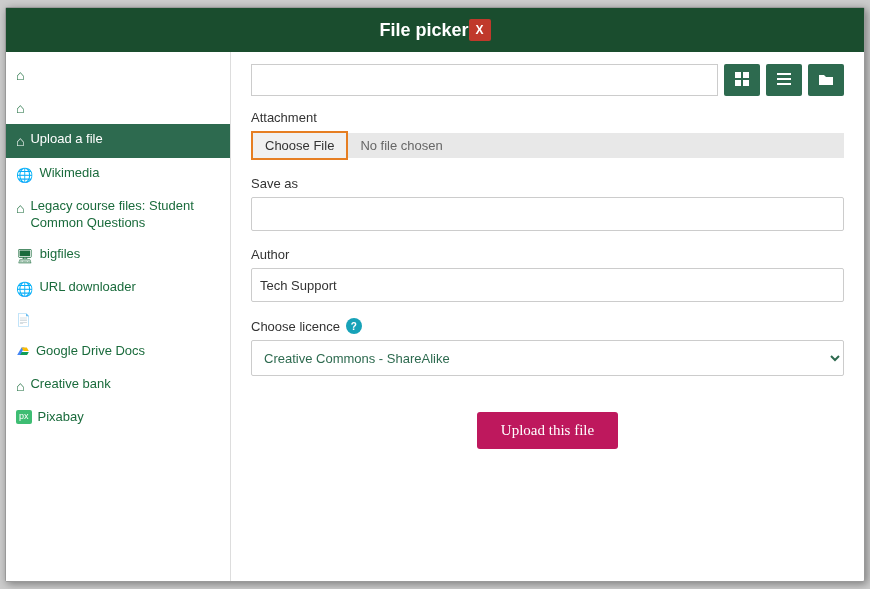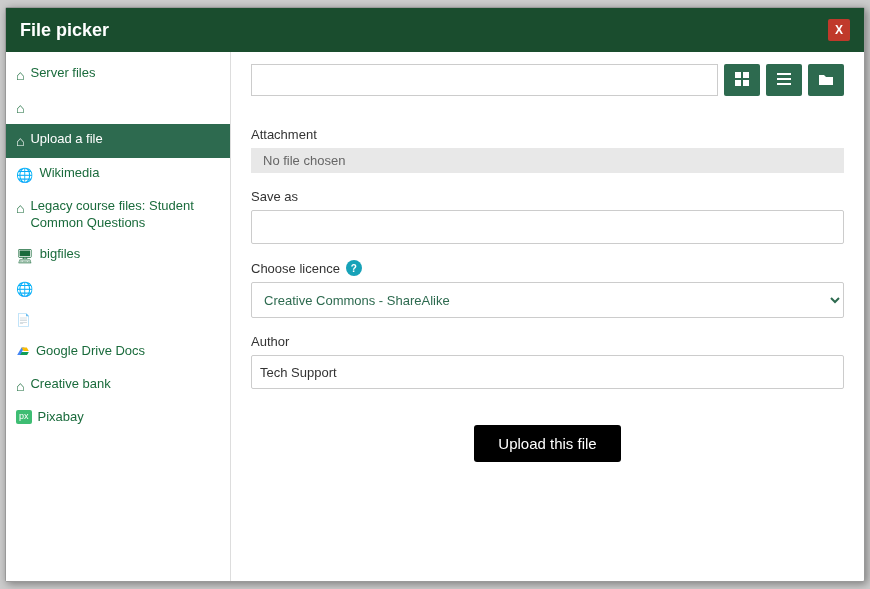--- a/index.html
+++ b/index.html
@@ -15,21 +15,21 @@
       border-radius: 2px;
       box-shadow: 2px 2px 8px rgba(0,0,0,0.4);
     }
 
     .dialog-header {
       background: #1a4d2e;
       color: #fff;
       padding: 10px 14px;
       display: flex;
       align-items: center;
-      justify-content: space-between;
+      justify-content: center;
       height: 44px;
     }
 
     .dialog-title {
       font-size: 18px;
       font-weight: bold;
       color: #fff;
     }
 
     .close-btn {
@@ -123,21 +123,20 @@
 
     .toolbar-row {
       display: flex;
       align-items: center;
       gap: 6px;
       margin-bottom: 14px;
     }
 
     .form-section {
       flex: 1;
-      margin-top: 17px;
     }
 
     .field-group {
       margin-bottom: 16px;
     }
 
     .field-label {
       font-size: 13px;
       color: #333;
       margin-bottom: 6px;
@@ -200,48 +199,48 @@
       height: 36px;
       padding: 0 8px;
       font-size: 13px;
       color: #2d6a4f;
       border-radius: 2px;
       background: #fff;
       appearance: auto;
     }
 
     .upload-btn {
-      background: #000000;
+      background: #be185d;
       color: #fff;
       border: none;
       padding: 10px 24px;
       font-size: 15px;
       cursor: pointer;
       border-radius: 3px;
       align-self: center;
       margin-top: 16px;
+      font-family: Liberation Serif, serif;
     }
   </style>
 </head>
 <body>
 
 <div class="dialog">
 
   <div class="dialog-header">
     <span class="dialog-title">File picker</span>
     <button class="close-btn">X</button>
   </div>
 
   <div class="dialog-body">
 
     <div class="sidebar">
 
       <div class="sidebar-item">
         <span class="item-icon">⌂</span>
-        <span class="item-label">Server files</span>
       </div>
 
       <div class="sidebar-item">
         <span class="item-icon">⌂</span>
       </div>
 
       <div class="sidebar-item active">
         <span class="item-icon">⌂</span>
         <span class="item-label">Upload a file</span>
       </div>
@@ -256,20 +255,21 @@
         <span class="item-label">Legacy course files: Student Common Questions</span>
       </div>
 
       <div class="sidebar-item">
         <span class="item-icon">🖥</span>
         <span class="item-label">bigfiles</span>
       </div>
 
       <div class="sidebar-item">
         <span class="item-icon">🌐</span>
+        <span class="item-label">URL downloader</span>
       </div>
 
       <div class="sidebar-item">
         <span class="item-icon" style="color: #c0392b; font-size: 12px;">📄</span>
       </div>
 
       <div class="sidebar-item">
         <span class="item-icon" style="font-size: 12px;">
           <svg width="14" height="14" viewBox="0 0 24 24">
             <path d="M4.5 19l3-5.2H22l-3 5.2z" fill="#0F9D58"></path>
@@ -321,48 +321,49 @@
             </svg>
           </span>
         </button>
       </div>
 
       <div class="form-section">
 
         <div class="field-group">
           <div class="field-label">Attachment</div>
           <div class="file-input-row">
+            <button class="choose-file-btn">Choose File</button>
             <span class="no-file-label">No file chosen</span>
           </div>
         </div>
 
         <div class="field-group">
           <div class="field-label">Save as</div>
           <input class="text-input" type="text" placeholder="" style="">
+        </div>
+
+        <div class="field-group">
+          <div class="field-label">Author</div>
+          <input class="text-input" type="text" value="Tech Support" style="">
         </div>
 
         <div class="field-group">
           <div class="field-label">
             <span>Choose licence</span>
             <span class="help-icon">?</span>
           </div>
           <select class="select-input">
             <option>Creative Commons - ShareAlike</option>
             <option>All Rights Reserved</option>
             <option>Public Domain</option>
             <option>Creative Commons - No Derivatives</option>
             <option>Creative Commons - No Commercial</option>
           </select>
         </div>
 
-        <div class="field-group">
-          <div class="field-label">Author</div>
-          <input class="text-input" type="text" value="Tech Support" style="">
-        </div>
-
         <div style="display:flex; justify-content: center; margin-top: 20px;">
           <button class="upload-btn">Upload this file</button>
         </div>
 
       </div>
     </div>
   </div>
 </div>
 
 </body></html>

